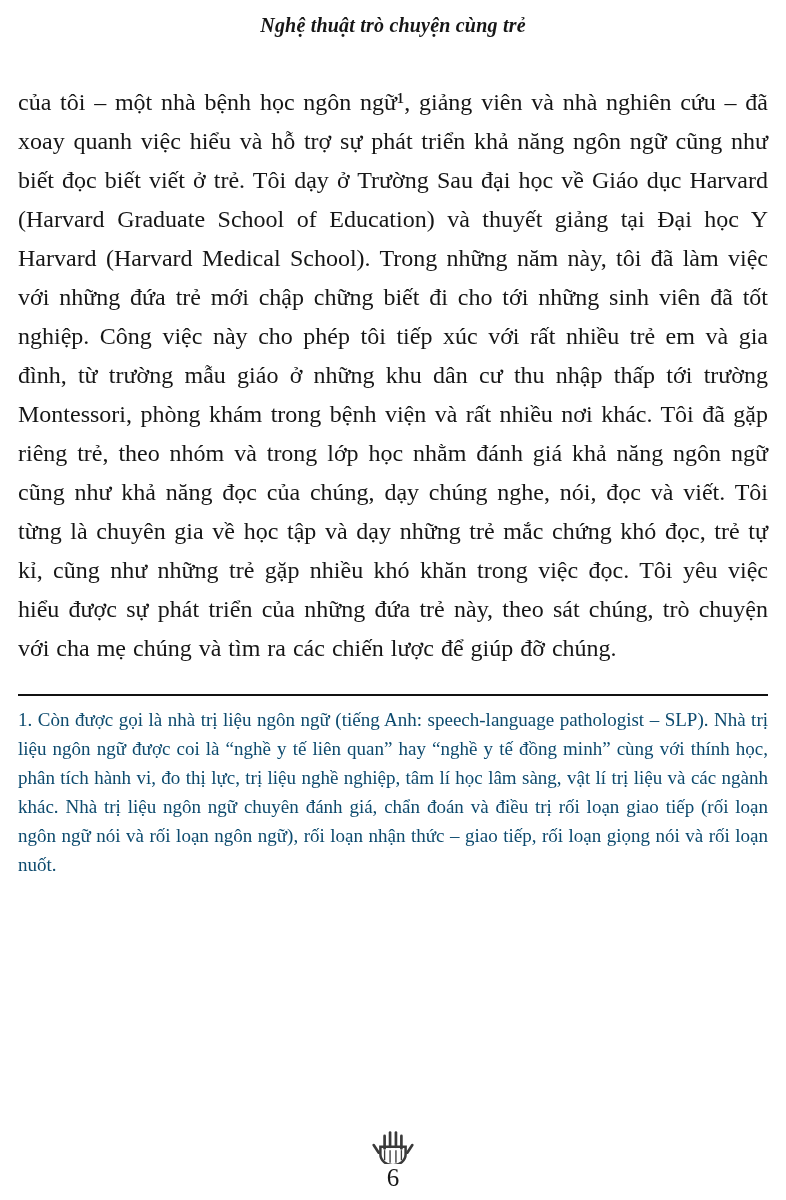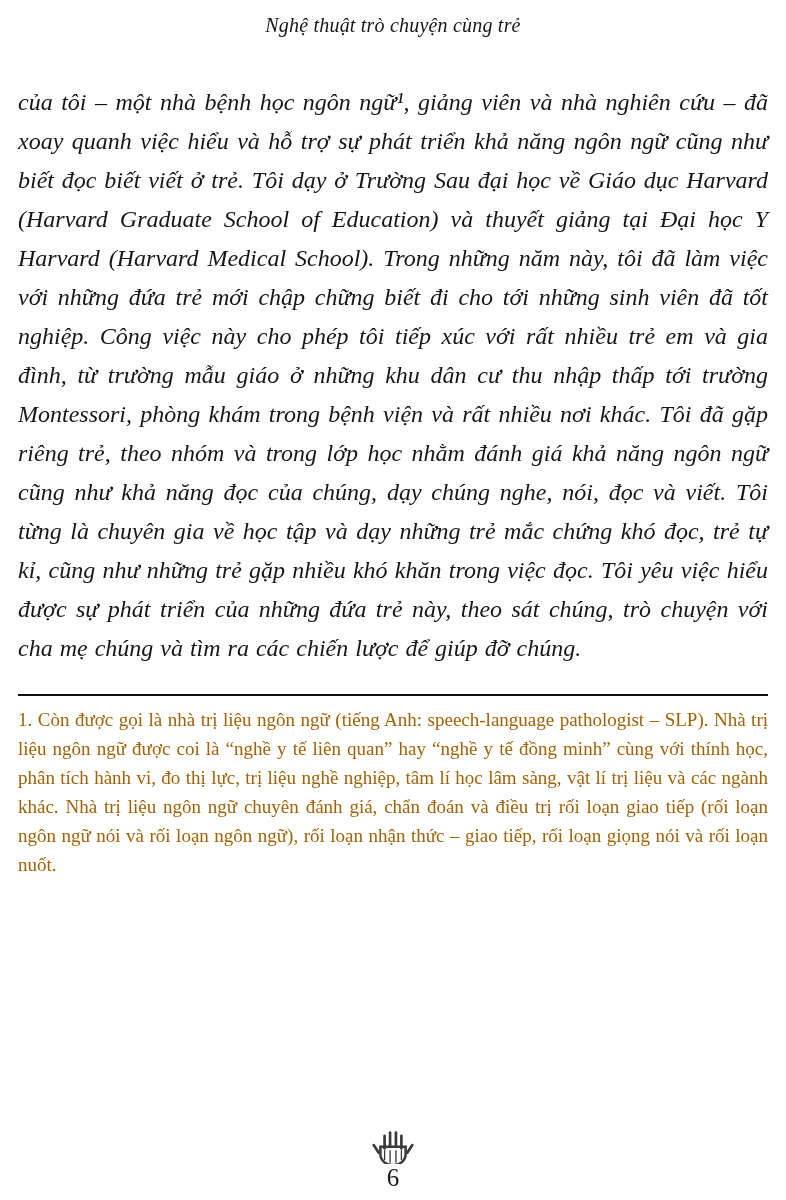--- a/index.html
+++ b/index.html
@@ -14,40 +14,41 @@
     padding: 14px 18px 0 18px;
     position: relative;
     overflow: hidden;
   }
   .running-head {
     text-align: center;
     font-style: italic;
     font-size: 20px;
     letter-spacing: 0.2px;
     margin-bottom: 46px;
+    font-weight: bold;
   }
   .body-text p {
     font-size: 24px;
     line-height: 39px;
     text-align: justify;
     word-spacing: 1px;
   }
-  .para-first { text-indent: 0; font-style: italic; }
+  .para-first { text-indent: 0; }
   .para-indent { text-indent: 56px; margin-top: 14px; }
   .footnote-rule {
     border: none;
     border-top: 2px solid #111111;
     margin-top: 26px;
   }
   .footnote {
     font-size: 19px;
     line-height: 29px;
     text-align: justify;
     margin-top: 9px;
-    color: #a16207;
+    color: #0c4a6e;
   }
   .page-footer {
     position: absolute;
     left: 0;
     right: 0;
     bottom: 8px;
     text-align: center;
   }
   .ornament { display: block; margin: 0 auto; }
   .page-number {

